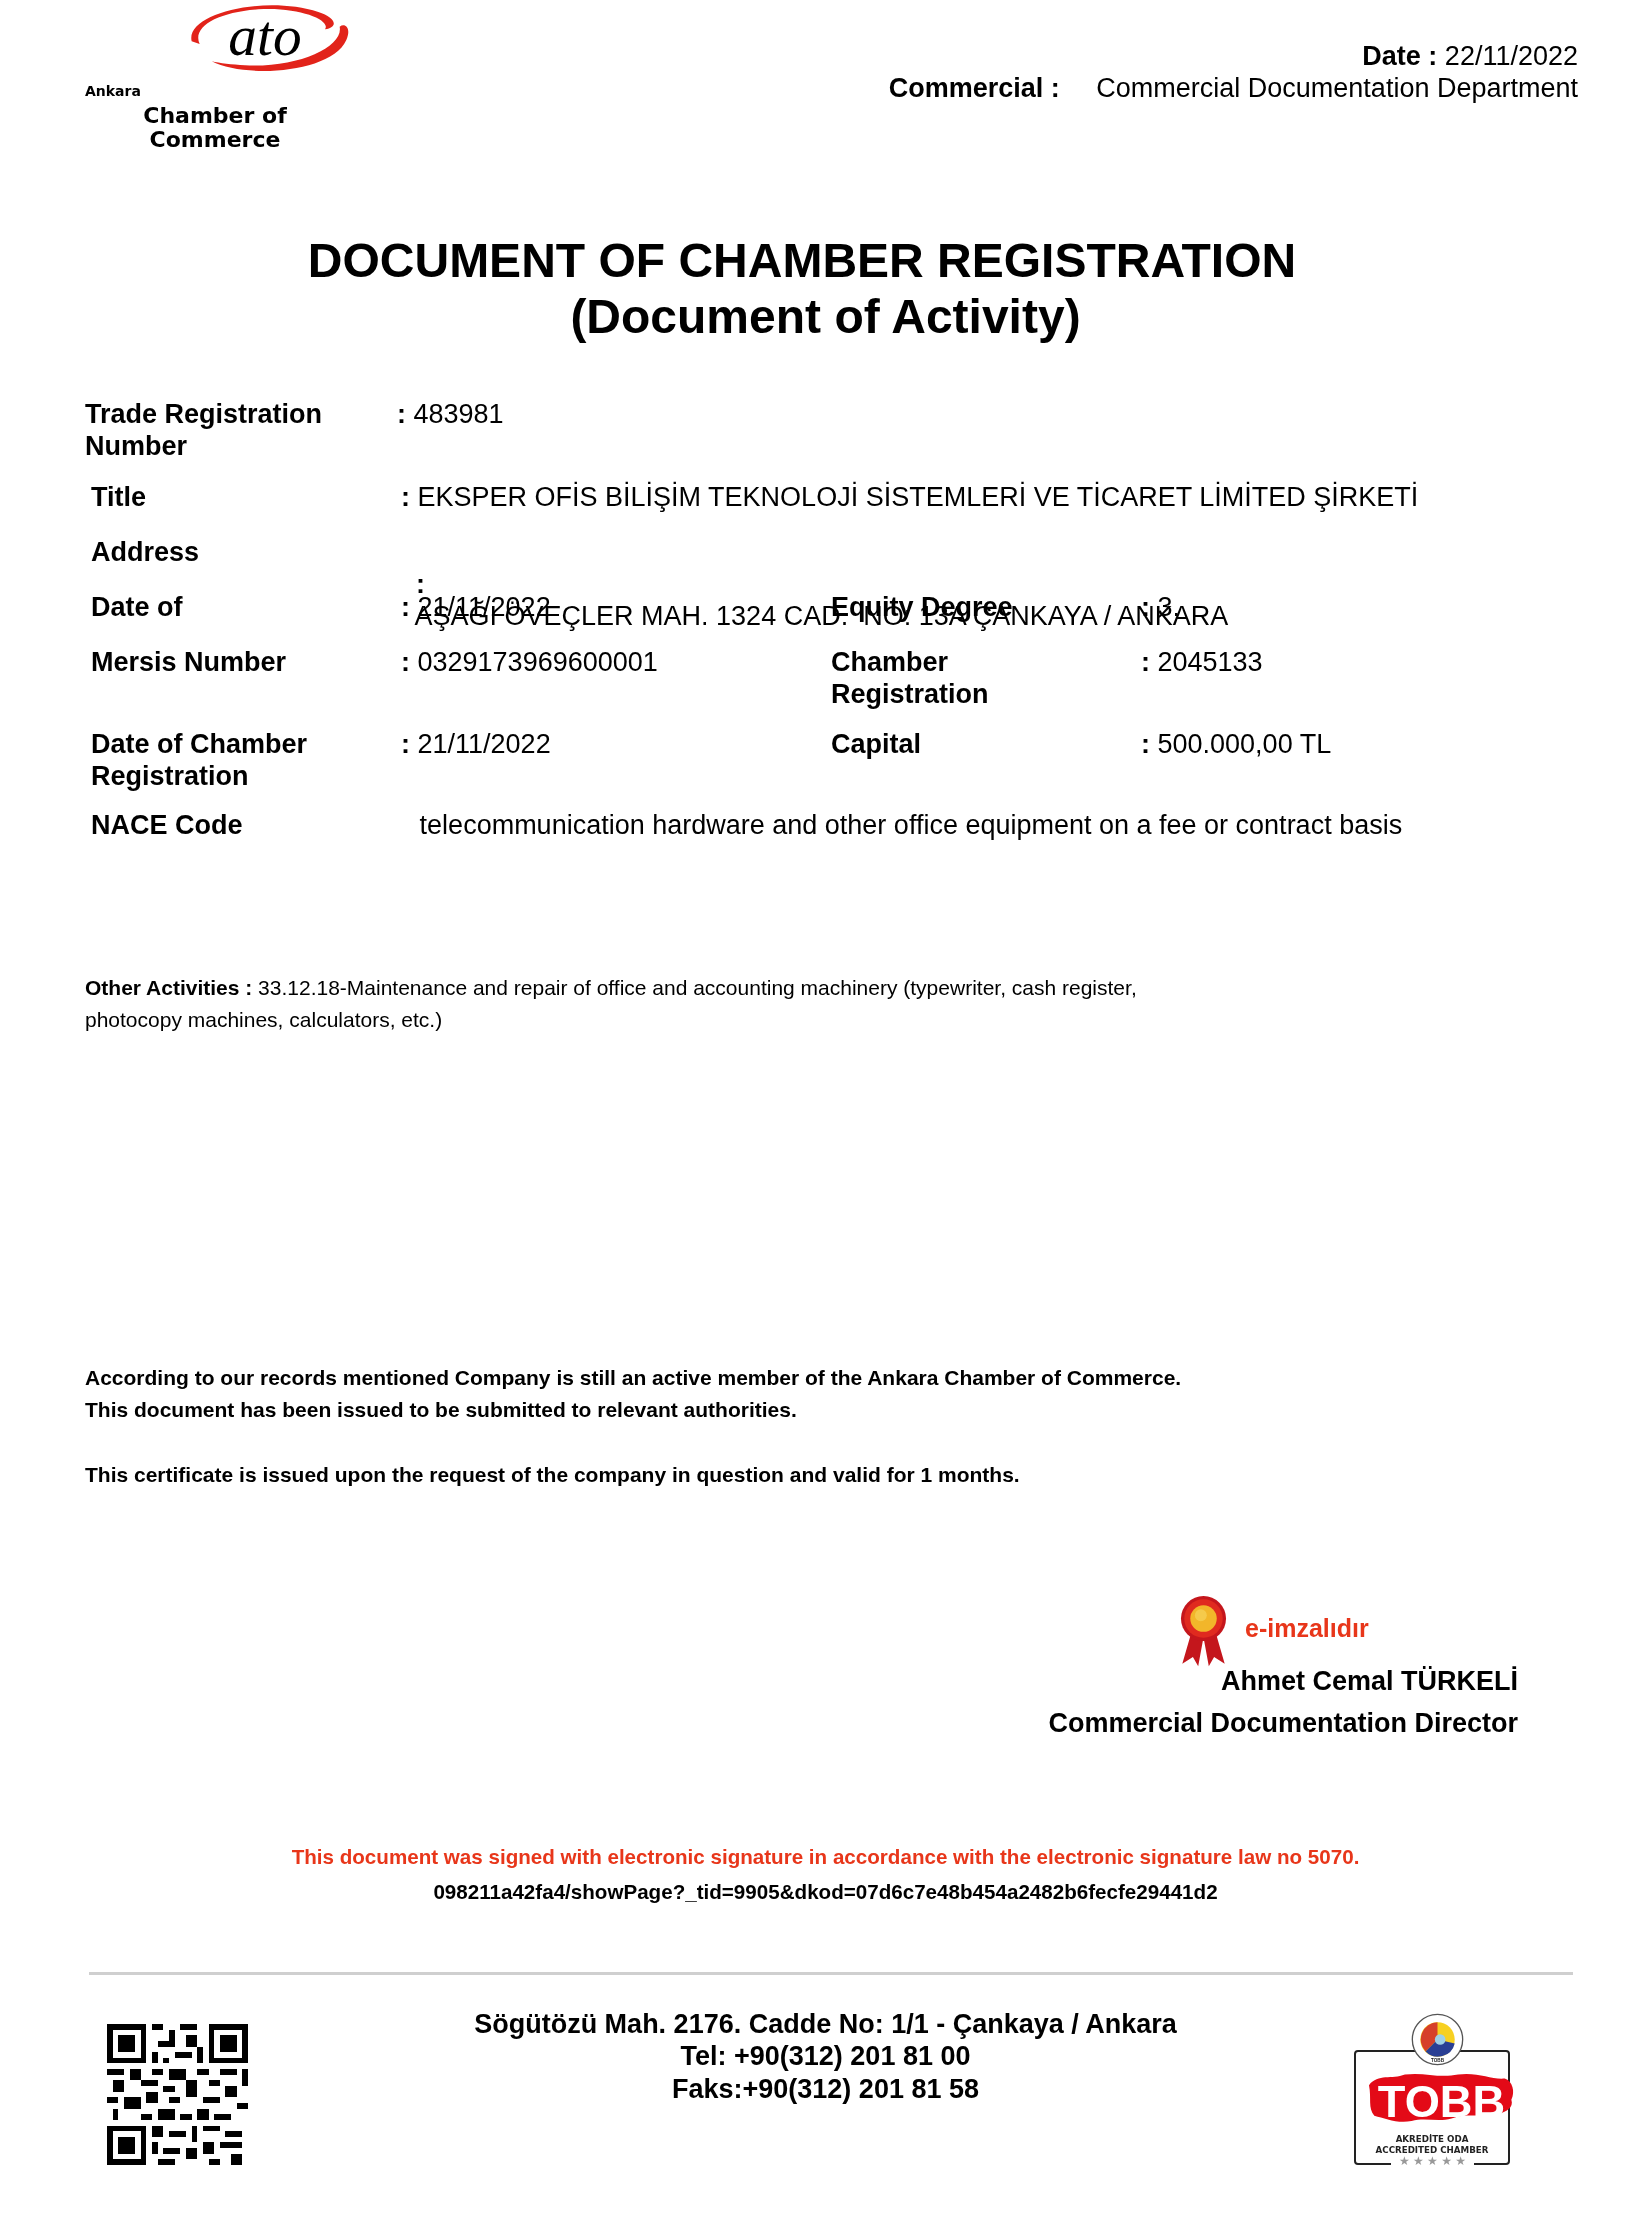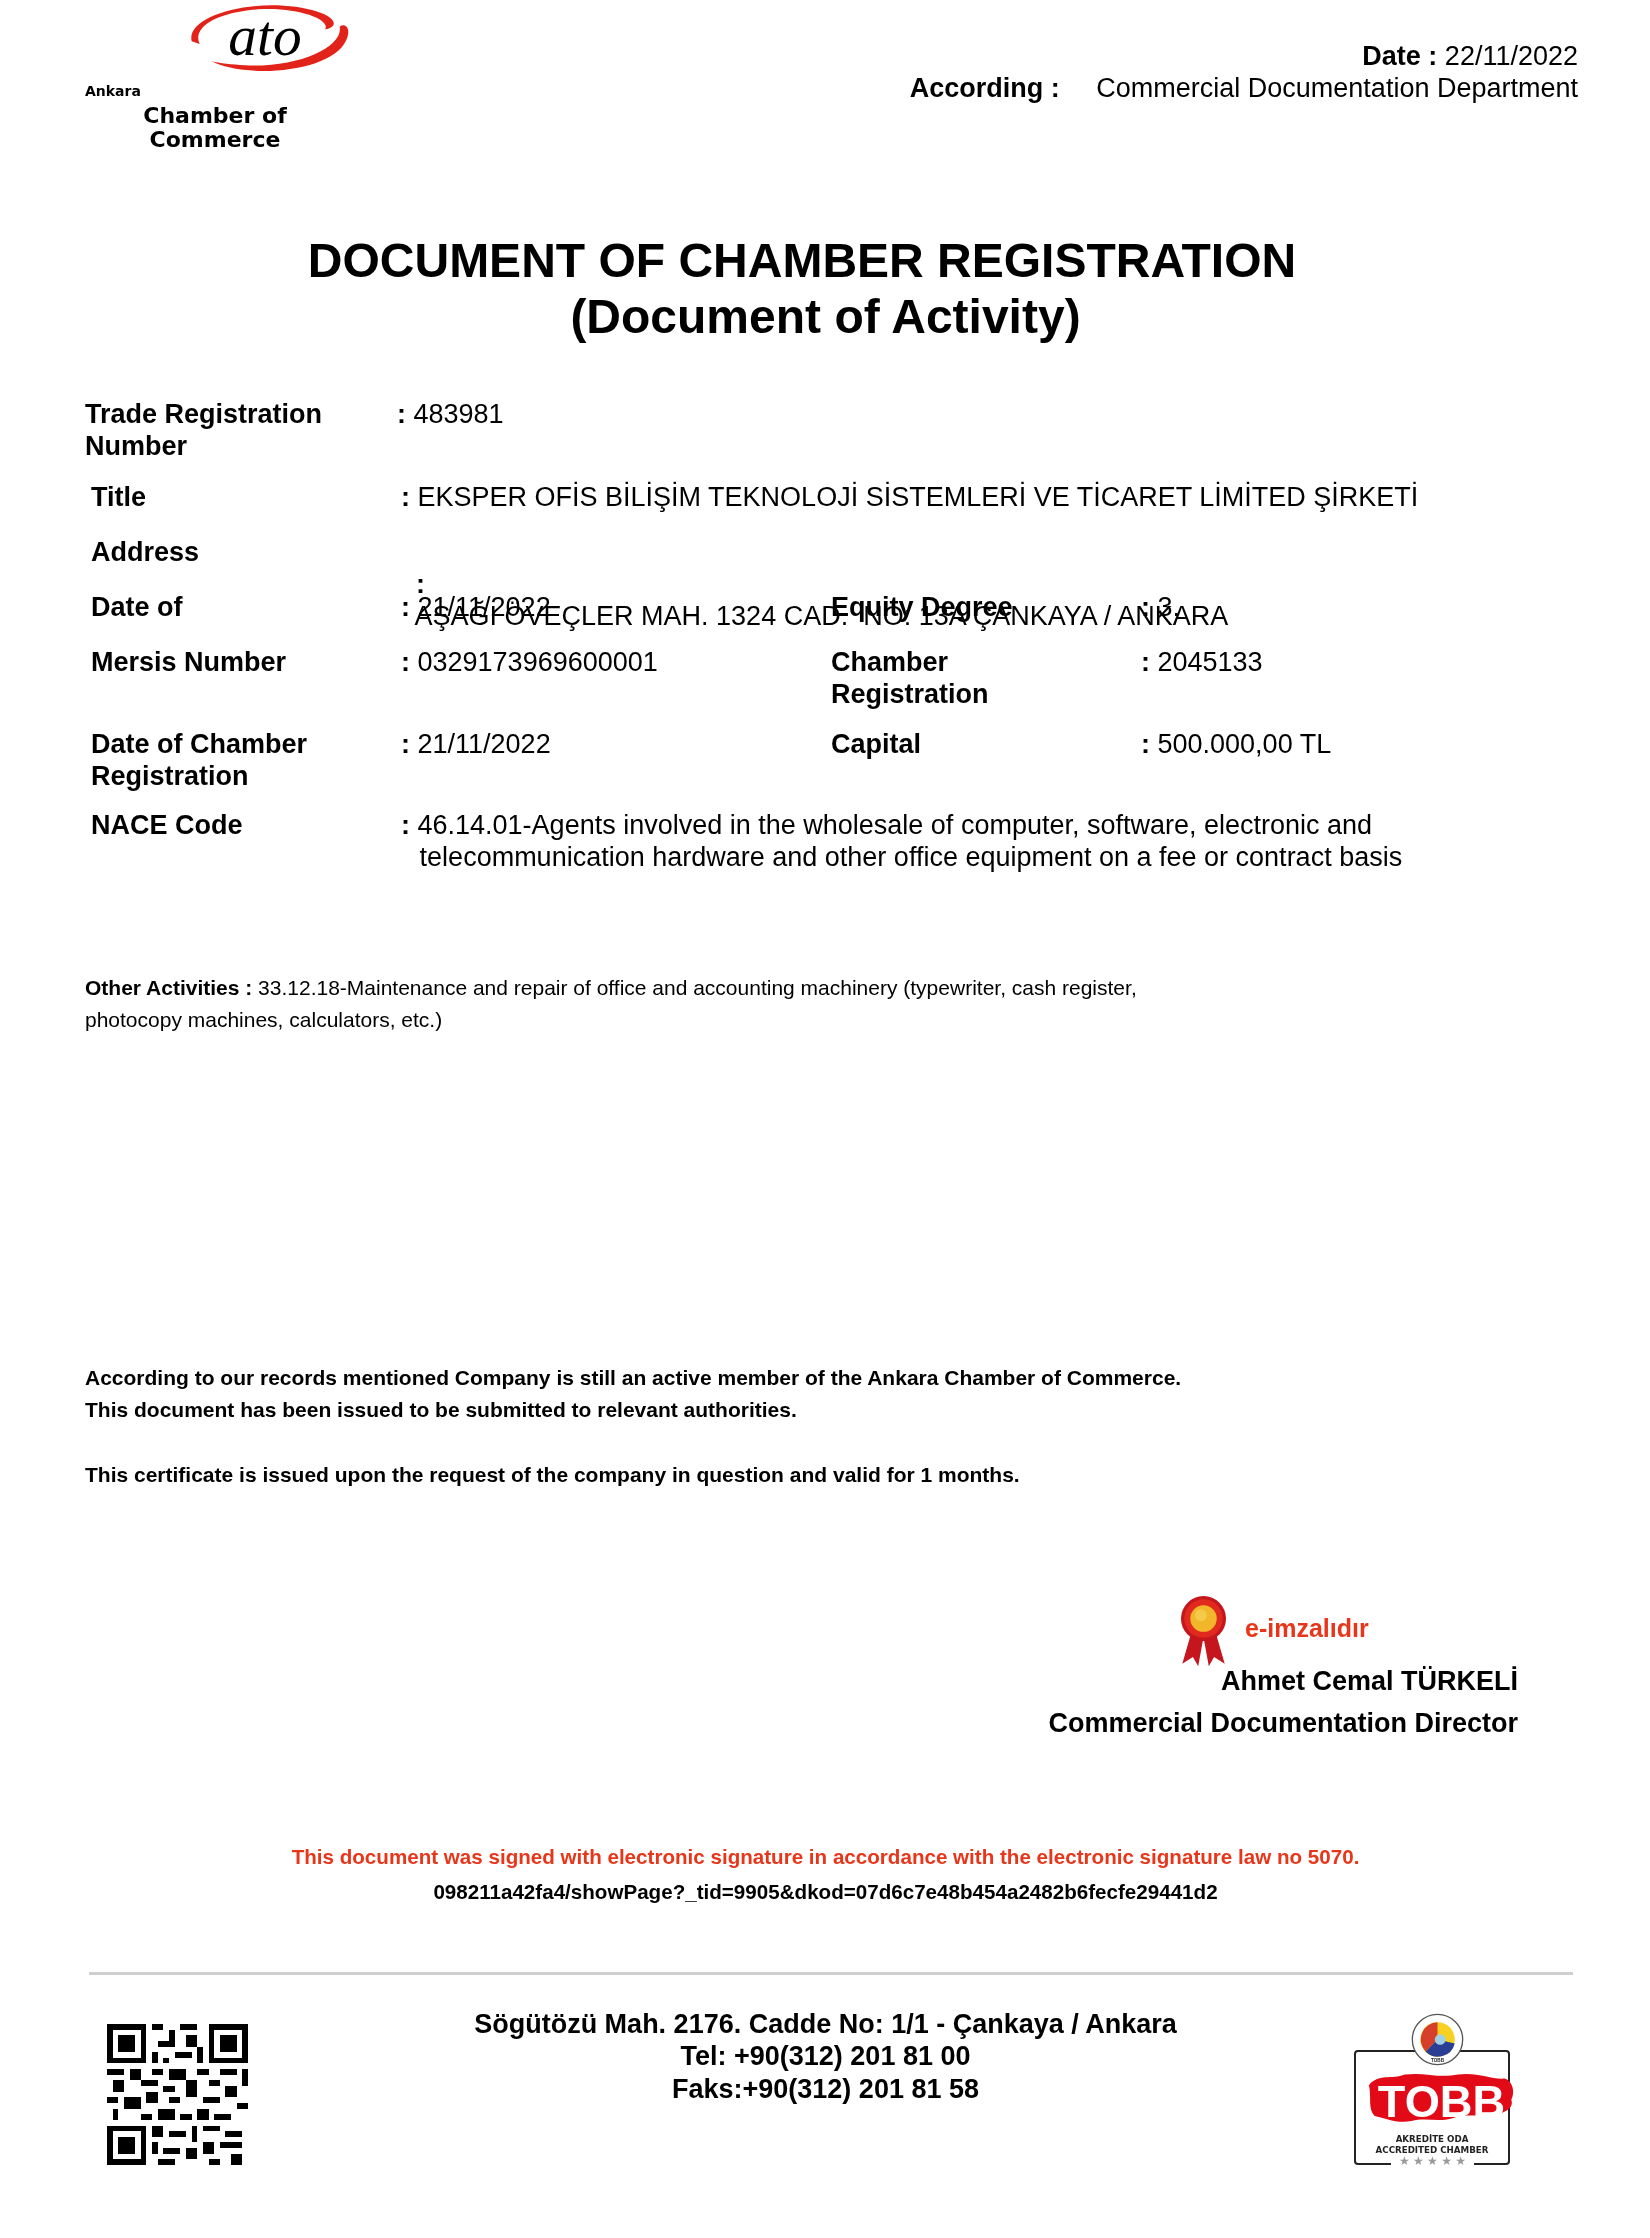--- a/index.html
+++ b/index.html
@@ -53,21 +53,21 @@
   </svg>
   <div class="logo-ankara">Ankara</div>
   <div class="logo-coc">Chamber of Commerce</div>
 </div>
 
 <div class="abs hdr-date">
   <span class="b">Date :</span>
   <span>22/11/2022</span>
 </div>
 <div class="abs hdr-dept">
-  <span class="b lbl">According :</span>
+  <span class="b lbl">Commercial :</span>
   <span>Commercial Documentation Department</span>
 </div>
 
 <div class="abs title1">DOCUMENT OF CHAMBER REGISTRATION</div>
 <div class="abs title2">(Document of Activity)</div>
 
 <div class="abs f lab" style="left:85px; top:398px;">
   <div>Trade Registration</div>
   <div>Number</div>
 </div>
@@ -122,22 +122,20 @@
   <span>21/11/2022</span>
 </div>
 <div class="abs f lab" style="left:831px; top:728px;">Capital</div>
 <div class="abs f" style="left:1141px; top:728px;">
   <span class="colon">:</span>
   <span>500.000,00 TL</span>
 </div>
 
 <div class="abs f lab" style="left:91px; top:809px;">NACE Code</div>
 <div class="abs f" style="left:401px; top:809px; white-space:nowrap;">
-  <div><span class="colon">:</span>
-    <span>46.14.01-Agents involved in the wholesale of computer, software, electronic and</span></div>
   <div style="padding-left:18.6px;">telecommunication hardware and other office equipment on a fee or contract basis</div>
 </div>
 
 <div class="abs para" style="top:972px; white-space:nowrap;">
   <div><span class="b">Other Activities :</span><span> 33.12.18-Maintenance and repair of office and accounting machinery (typewriter, cash register,</span></div>
   <div>photocopy machines, calculators, etc.)</div>
 </div>
 
 <div class="abs para b" style="top:1362px; white-space:nowrap;">According to our records mentioned Company is still an active member of the Ankara Chamber of Commerce.</div>
 <div class="abs para b" style="top:1394px; white-space:nowrap;">This document has been issued to be submitted to relevant authorities.</div>

